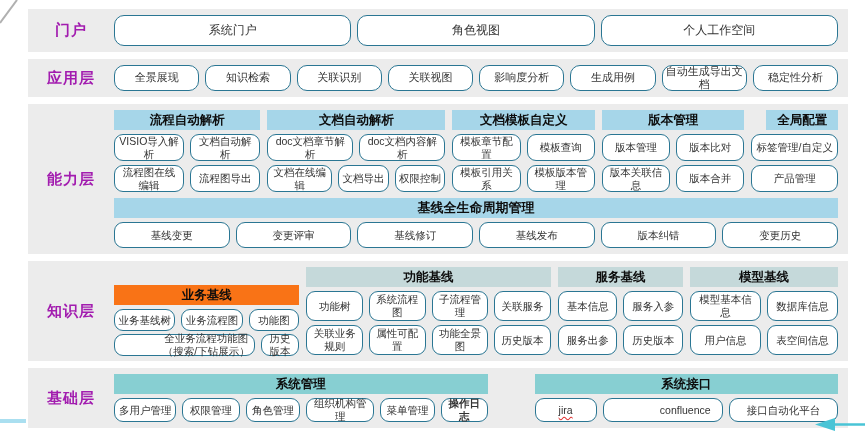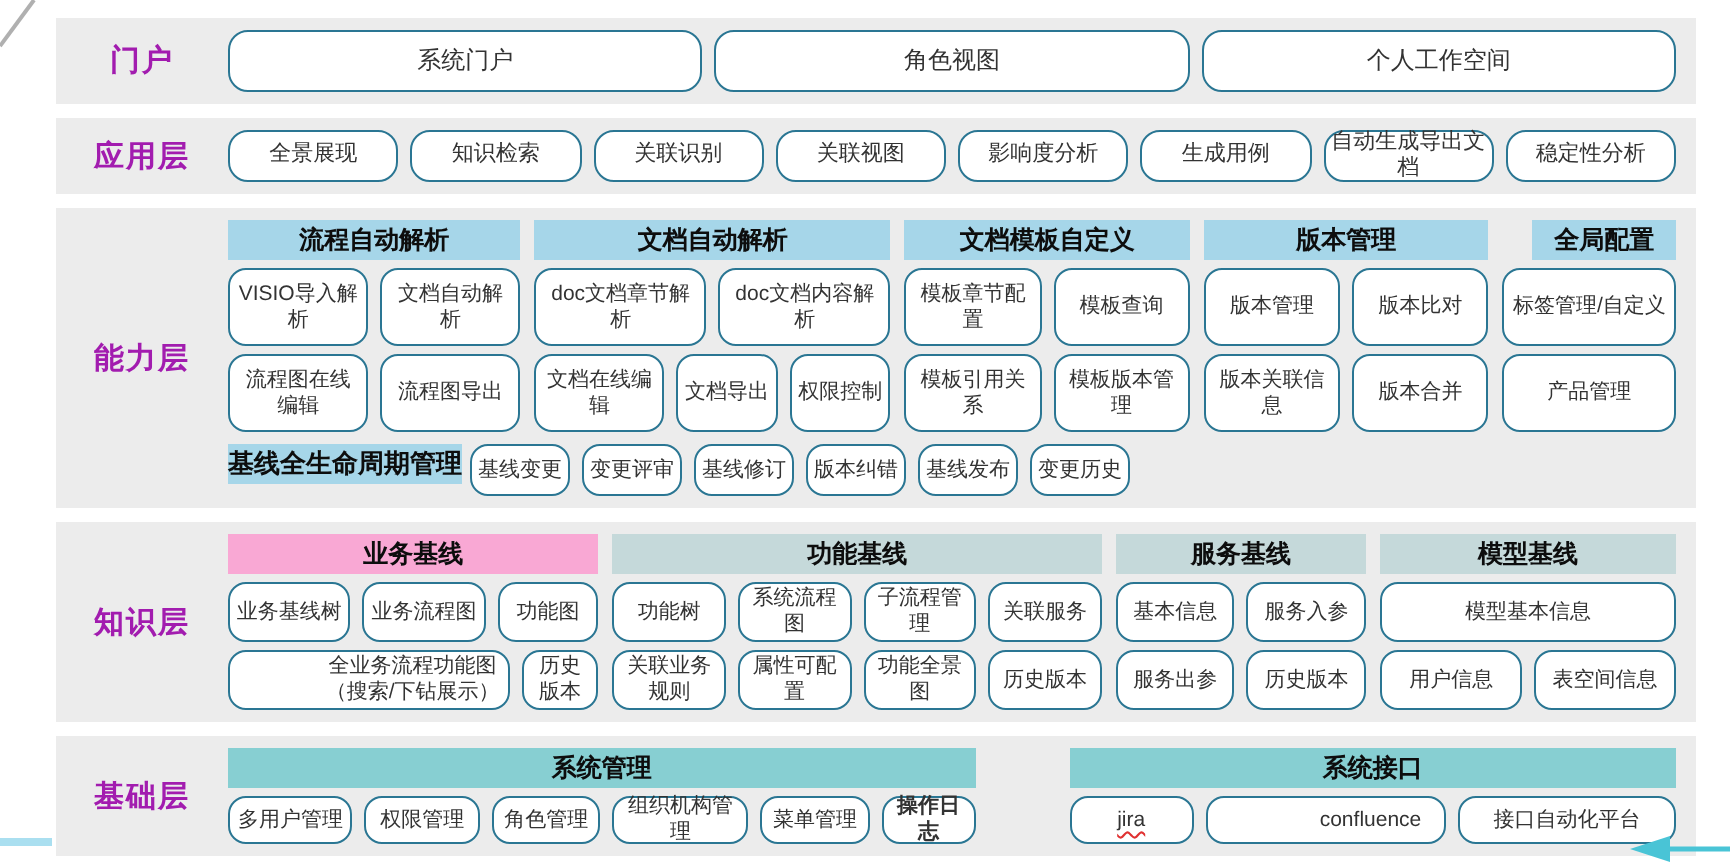--- a/index.html
+++ b/index.html
@@ -49,21 +49,21 @@
   .group {
     flex: 1 1 0; min-width: 0;
     display: flex; flex-direction: column; gap: 4px;
   }
   .group-header {
     height: 20px; min-height: 20px;
     display: flex; align-items: center; justify-content: center;
     font-weight: bold; font-size: 12.5px; color: #0d0d0d;
   }
   .group .btn-row { flex: 1; }
-  .band { display: flex; flex-direction: row; gap: 4px; margin-top: 1px; }
+  .band { display: flex; flex-direction: column; gap: 4px; margin-top: 1px; }
   .band .btn-row { flex: none; height: 26px; }
   .band-header { font-size: 13px; }
   .wavy {
     text-decoration-line: underline;
     text-decoration-style: wavy;
     text-decoration-color: #e03131;
     text-underline-offset: 2px;
   }
   .corner-deco { position: absolute; top: 0; left: 0; }
   .bottom-left-line {
@@ -226,38 +226,38 @@
             <div class="btn">
               <span>基线变更</span>
             </div>
             <div class="btn">
               <span>变更评审</span>
             </div>
             <div class="btn">
               <span>基线修订</span>
             </div>
             <div class="btn">
+              <span>基线发布</span>
+            </div>
+            <div class="btn">
               <span>版本纠错</span>
-            </div>
-            <div class="btn">
-              <span>基线发布</span>
             </div>
             <div class="btn">
               <span>变更历史</span>
             </div>
           </div>
         </div>
       </div>
     </div>
     <div class="layer-row l-knowledge">
       <div class="layer-label">知识层</div>
       <div class="layer-content">
         <div class="groups-row">
           <div class="group" style="flex-grow: 188;">
-            <div class="group-header" style="background: #f9a8d4;">业务基线</div>
+            <div class="group-header" style="background: #f97316; margin-top: 18px;">业务基线</div>
             <div class="btn-row">
               <div class="btn">
                 <span>业务基线树</span>
               </div>
               <div class="btn">
                 <span>业务流程图</span>
               </div>
               <div class="btn" style="flex-grow: 0.8;">
                 <span>功能图</span>
               </div>
@@ -319,20 +319,23 @@
               <div class="btn">
                 <span>历史版本</span>
               </div>
             </div>
           </div>
           <div class="group" style="flex-grow: 150;">
             <div class="group-header" style="background: rgb(197, 217, 218);">模型基线</div>
             <div class="btn-row">
               <div class="btn">
                 <span>模型基本信息</span>
+              </div>
+              <div class="btn">
+                <span>数据库信息</span>
               </div>
             </div>
             <div class="btn-row">
               <div class="btn">
                 <span>用户信息</span>
               </div>
               <div class="btn">
                 <span>表空间信息</span>
               </div>
             </div>

